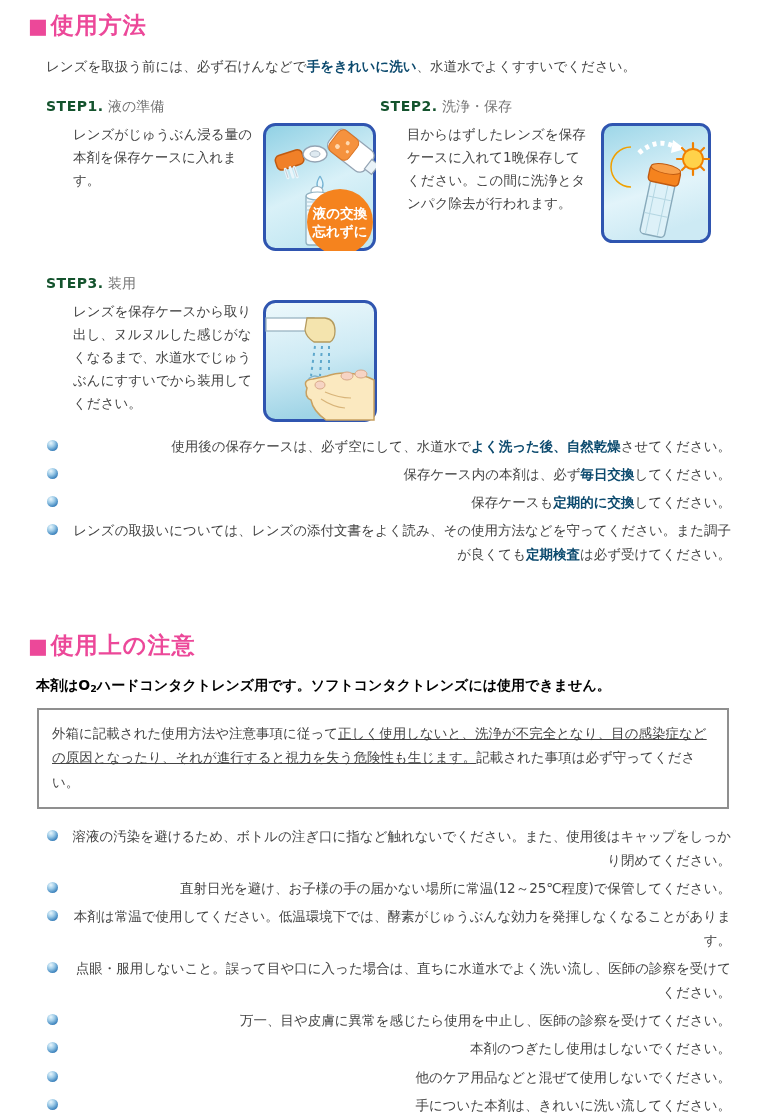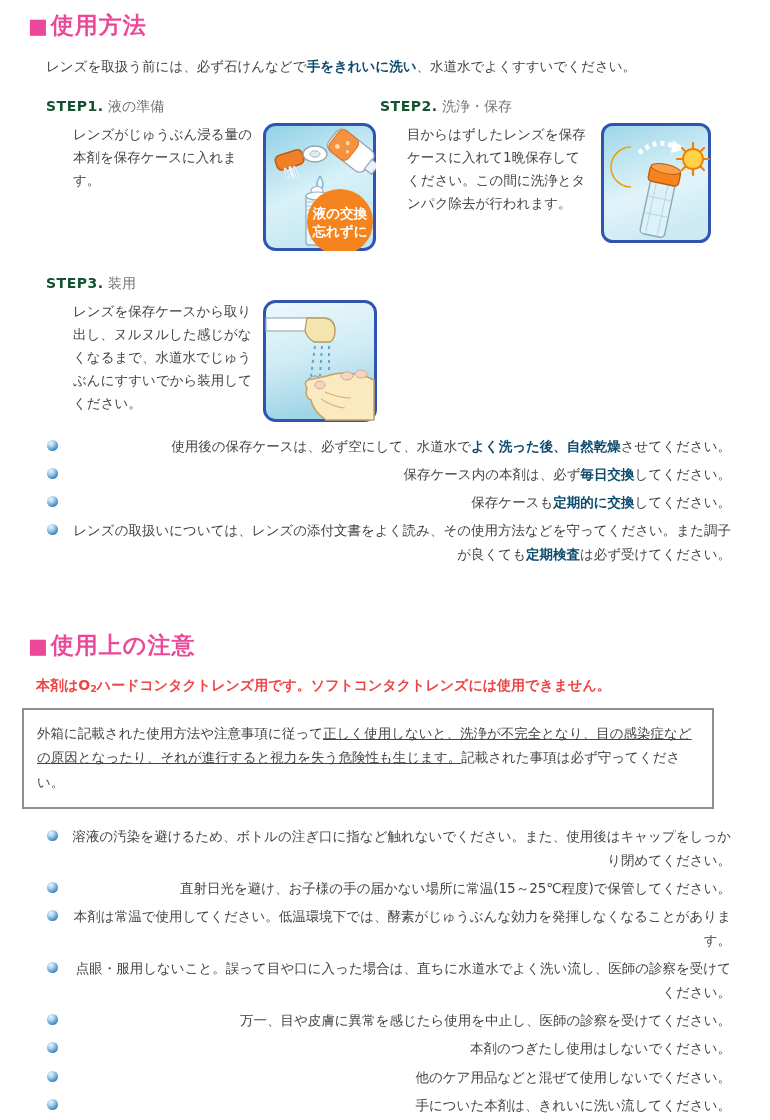--- a/index.html
+++ b/index.html
@@ -37,24 +37,24 @@
 
   ul.notes{list-style:none;margin:12px 0 0 46px;padding:0;font-size:13.5px;color:#444;}
   ul.notes li{position:relative;padding-left:23px;line-height:1.78;margin-bottom:4px;width:662px;text-align:right;}
   .dot{
     position:absolute;left:1px;top:6px;width:11px;height:11px;border-radius:50%;
     background:radial-gradient(circle at 35% 28%,#eaf7fd 0%,#9fcce8 35%,#4a8ec4 68%,#1c5c9c 100%);
   }
 
   .notes-gap{margin-top:64px;}
 
-  .lead{margin:16px 0 0 36px;font-size:14px;font-weight:bold;color:#ef4444;}
+  .lead{margin:16px 0 0 36px;font-size:14px;font-weight:bold;color:#000000;}
 
   .warn-box{
-    box-sizing:border-box;margin:13px 0 0 22px;width:692px;
+    box-sizing:border-box;margin:13px 0 0 37px;width:692px;
     border:2px solid #8f8f8f;padding:11px 13px 13px;
     font-size:13.5px;line-height:1.82;color:#444;
   }
 </style>
 </head>
 <body>
 
 <div class="page">
 
   <div class="section-title">
@@ -208,21 +208,21 @@
   <div class="section-title notes-gap">
     <span class="sq">■</span><span>使用上の注意</span>
   </div>
 
   <p class="lead"><span>本剤はO</span><span class="seg-sub">2</span><span>ハードコンタクトレンズ用です。ソフトコンタクトレンズには使用できません。</span></p>
 
   <div class="warn-box"><span>外箱に記載された使用方法や注意事項に従って</span><span class="seg-underline">正しく使用しないと、洗浄が不完全となり、目の感染症などの原因となったり、それが進行すると視力を失う危険性も生じます。</span><span>記載された事項は必ず守ってください。</span></div>
 
   <ul class="notes" style="margin-top:15px">
     <li><span class="dot"></span><span>溶液の汚染を避けるため、ボトルの注ぎ口に指など触れないでください。また、使用後はキャップをしっかり閉めてください。</span></li>
-    <li><span class="dot"></span><span>直射日光を避け、お子様の手の届かない場所に常温(15～25℃程度)で保管してください。</span></li>
+    <li><span class="dot"></span><span>直射日光を避け、お子様の手の届かない場所に常温(12～25℃程度)で保管してください。</span></li>
     <li><span class="dot"></span><span>本剤は常温で使用してください。低温環境下では、酵素がじゅうぶんな効力を発揮しなくなることがあります。</span></li>
     <li><span class="dot"></span><span>点眼・服用しないこと。誤って目や口に入った場合は、直ちに水道水でよく洗い流し、医師の診察を受けてください。</span></li>
     <li><span class="dot"></span><span>万一、目や皮膚に異常を感じたら使用を中止し、医師の診察を受けてください。</span></li>
     <li><span class="dot"></span><span>本剤のつぎたし使用はしないでください。</span></li>
     <li><span class="dot"></span><span>他のケア用品などと混ぜて使用しないでください。</span></li>
     <li><span class="dot"></span><span>手についた本剤は、きれいに洗い流してください。</span></li>
     <li><span class="dot"></span><span>使用期限を過ぎた製品は使用しないでください。</span></li>
   </ul>
 
 </div>

